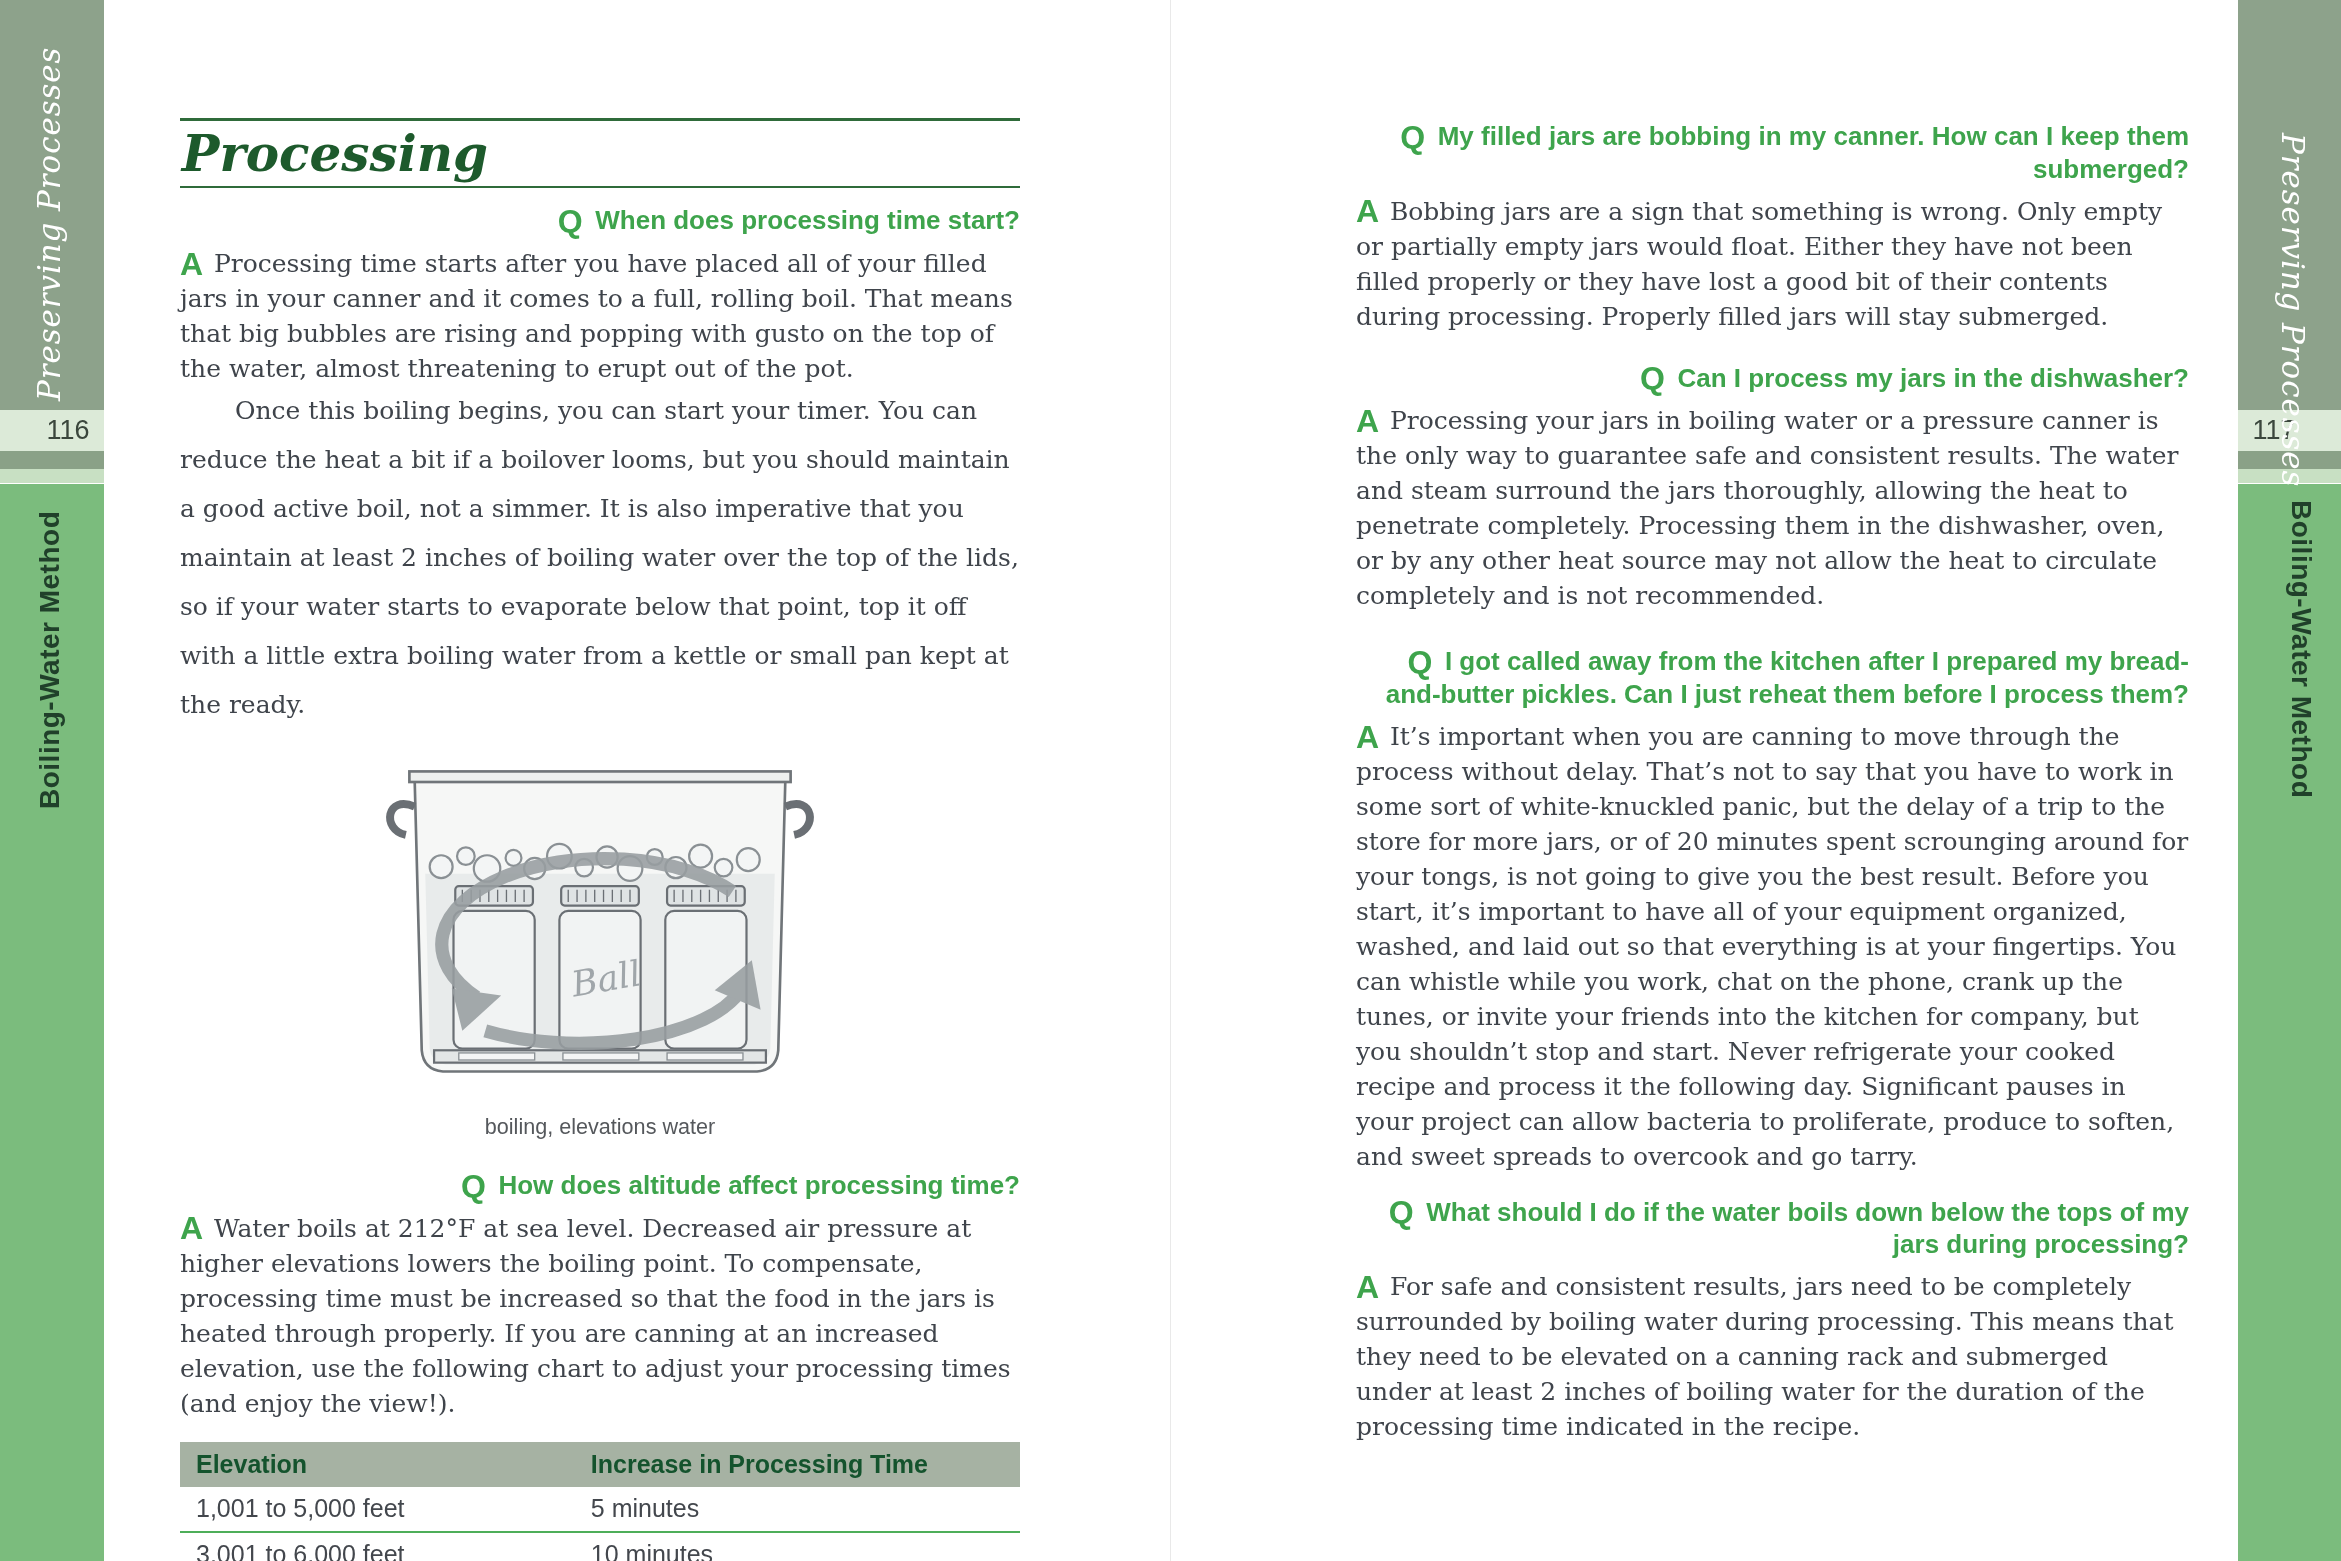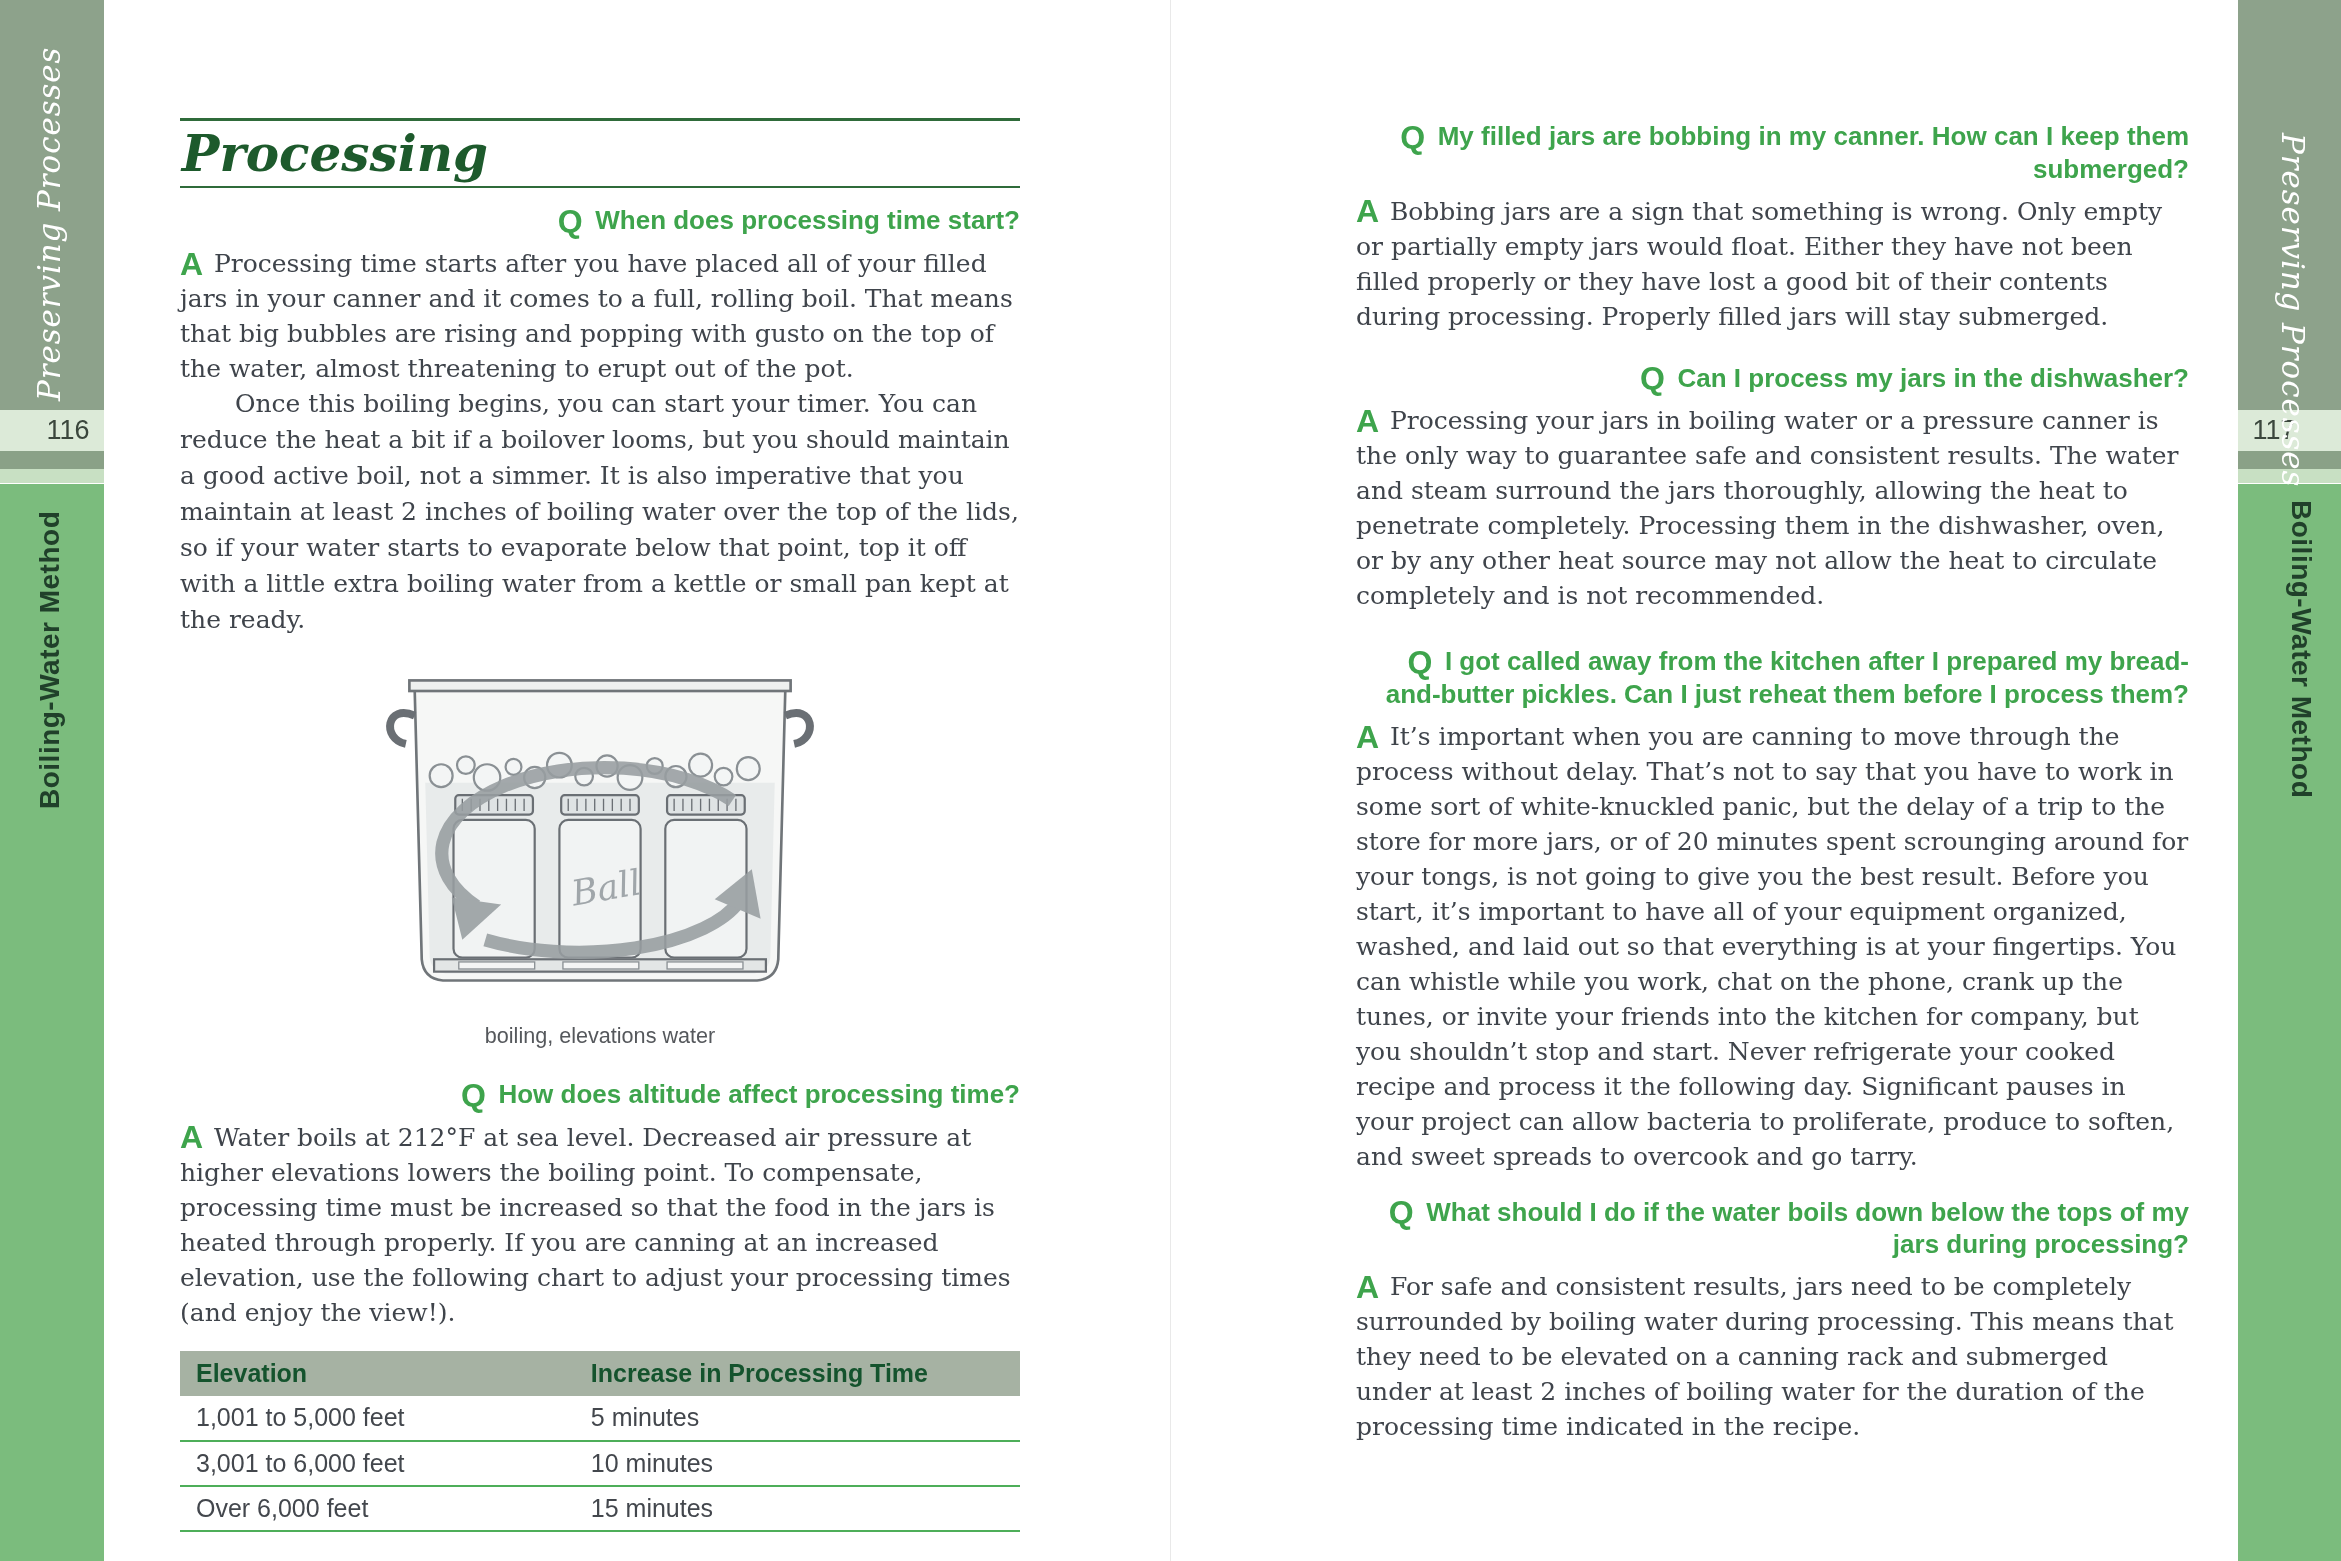--- a/index.html
+++ b/index.html
@@ -48,21 +48,21 @@
     font-family:"Liberation Sans", sans-serif; font-weight:bold;
     font-size:26px; line-height:32px; color:#3ea44c;text-align:right;
   }
   .qm, .am {
     font-family:"Liberation Sans", sans-serif; font-weight:bold;
     font-size:32px; line-height:1; color:#3ea44c;
     margin-right:12.6px; vertical-align:-2.7px;
   }
   .answer { font-size:25px; line-height:35px; color:#3f444b; }
   .answer .am { margin-right:10.8px; }
-  .para-indent { font-size:25px; line-height:36px; color:#3f444b; text-indent:2.2em; }
+  .para-indent { font-size:25px; line-height:49px; color:#3f444b; text-indent:2.2em; }
 
   
   .figure { margin-top:23.4px; text-align:center; }
   .figure svg { display:inline-block; }
   .caption { margin-top:5.4px; text-align:center;
              font-family:"Liberation Sans", sans-serif; font-size:21.6px; color:#55585c; }
 
   
   table.elev { width:100%; border-collapse:collapse; margin-top:21.6px;
                font-family:"Liberation Sans", sans-serif; table-layout:fixed; }

